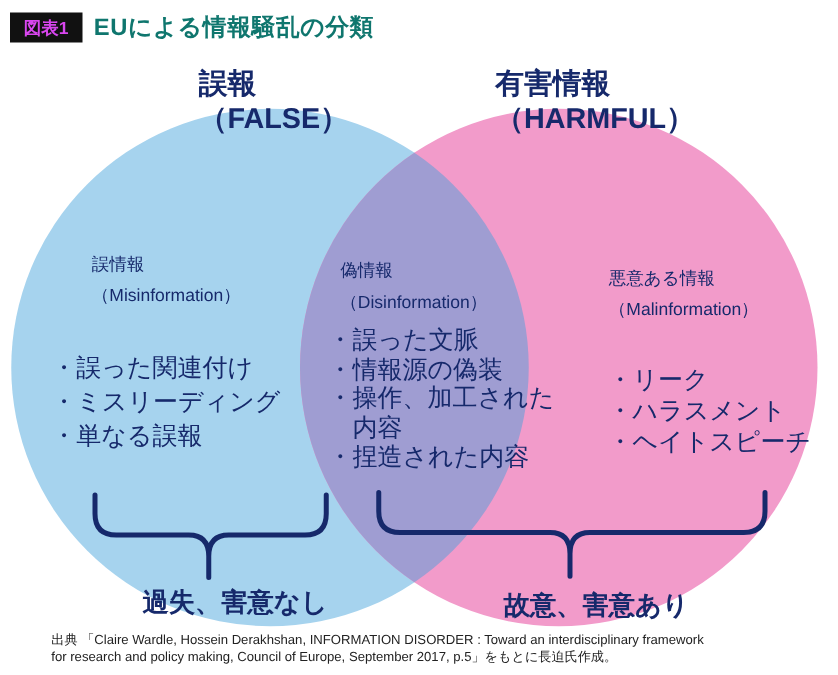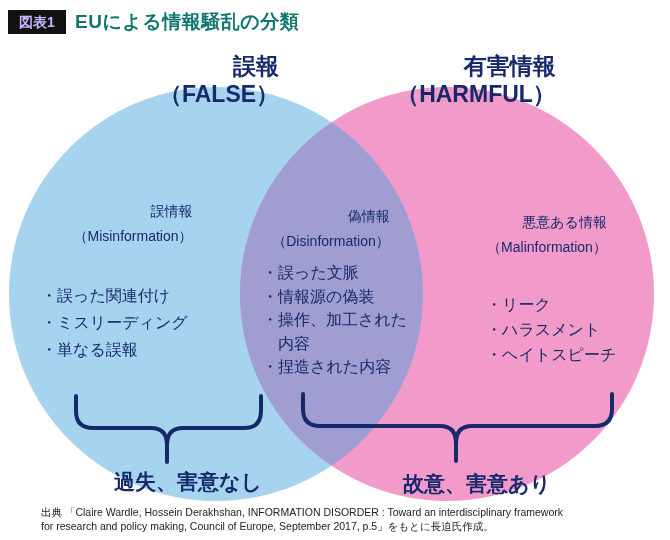--- a/index.html
+++ b/index.html
@@ -2,34 +2,34 @@
 <html><head>
 <meta charset="utf-8">
 <style>
   html,body{margin:0;padding:0;background:#ffffff;}
   .stage{
     position:relative;width:670px;height:540px;overflow:hidden;background:#ffffff;
     font-family:"Liberation Sans","DejaVu Sans",sans-serif;
   }
   .abs{position:absolute;}
   .navy{color:#16296b;}
-  .centered{transform:translateX(-50%);text-align:right;}
+  .centered{transform:translateX(-50%);text-align:left;}
   
   .titlebar{position:absolute;left:8px;top:9px;display:flex;align-items:center;}
   .fig-tag{
-    display:inline-block;background:#111111;color:#c4b5fd;font-weight:bold;
+    display:inline-block;background:#111111;color:#d946ef;font-weight:bold;
     font-size:14px;line-height:24px;width:58px;text-align:center;height:24px;
   }
   .fig-title{margin-left:9px;color:#0f766e;font-weight:bold;font-size:19px;letter-spacing:0.5px;}
   
   .venn-header{font-weight:bold;font-size:23px;line-height:28px;white-space:nowrap;}
   
   .region-title{font-size:14px;line-height:25px;white-space:nowrap;}
   
-  .bullets{font-size:16px;white-space:pre;}
+  .bullets{font-size:20px;white-space:pre;}
   .bullets .line{height:27px;line-height:27px;}
   .bullets.mid .line{height:23.5px;line-height:23.5px;}
   .bullets.right .line{height:25px;line-height:25px;}
   
   .caption{font-size:21px;font-weight:bold;white-space:nowrap;}
   
   .source{position:absolute;left:8px;top:506px;color:#222222;font-size:10.5px;line-height:13.5px;white-space:nowrap;margin-left:33px;}
   svg{position:absolute;left:0;top:0;}
 </style>
 </head>

